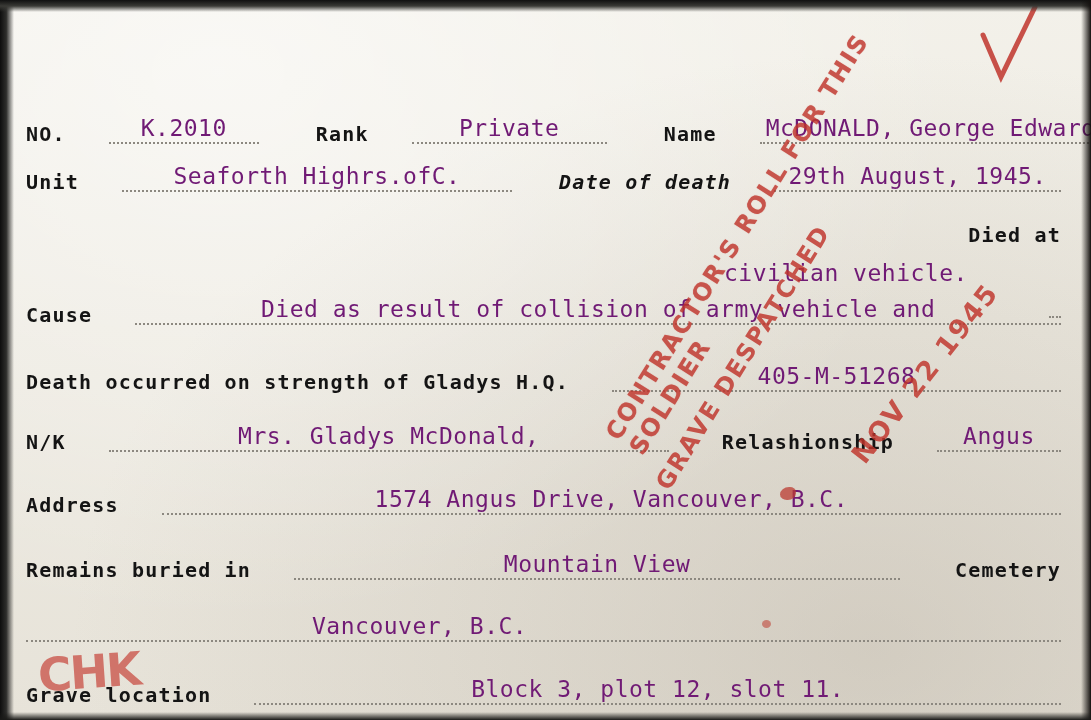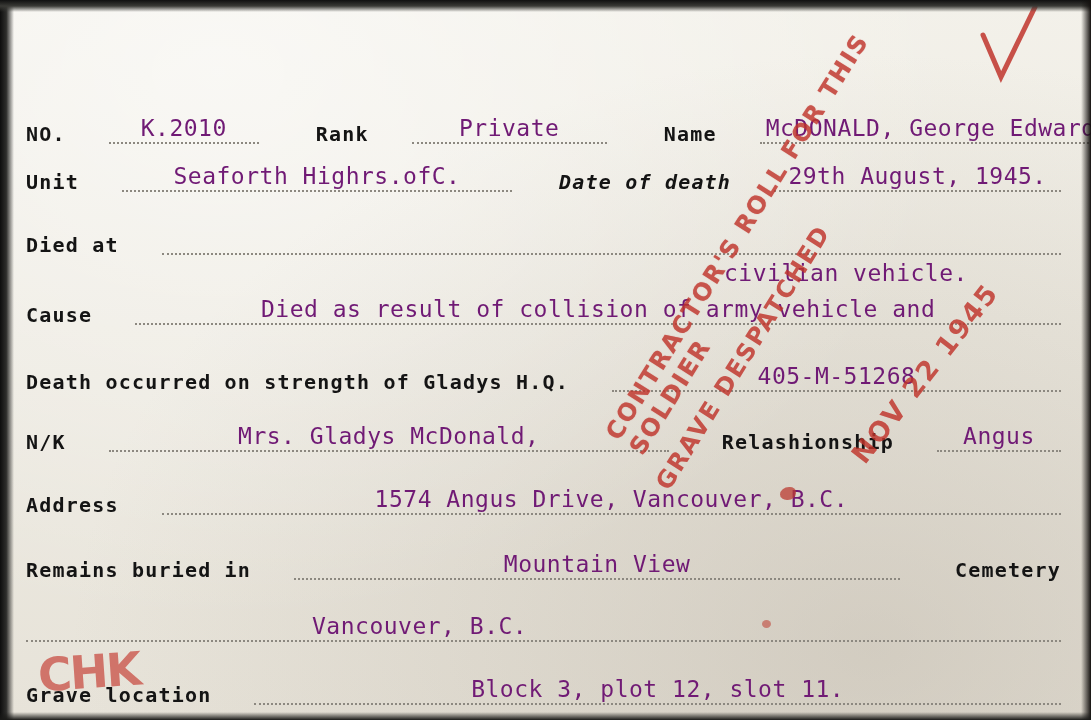--- a/index.html
+++ b/index.html
@@ -181,21 +181,21 @@
     <span class="label">Unit</span>
     <span class="fill" style="width:390px;">
       <span class="value">Seaforth Highrs.ofC.</span>
     </span>
     <span class="label" style="padding-left:4px;font-style:italic;">Date of death</span>
     <span class="fill grow">
       <span class="value">29th August, 1945.</span>
     </span>
   </div>
 
-  <div class="row" style="left:26px; top:225px; width:1035px;">
+  <div class="row" style="left:26px; top:225px; width:1035px;flex-direction:column;">
     <span class="label">Died at</span>
     <span class="fill grow">
       <span class="value"></span>
     </span>
   </div>
 
   <div style="position:absolute; left:705px; top:262px;margin-left:13px;">
     <span class="value" style="font-size:23px;">civilian vehicle.</span>
   </div>
 

